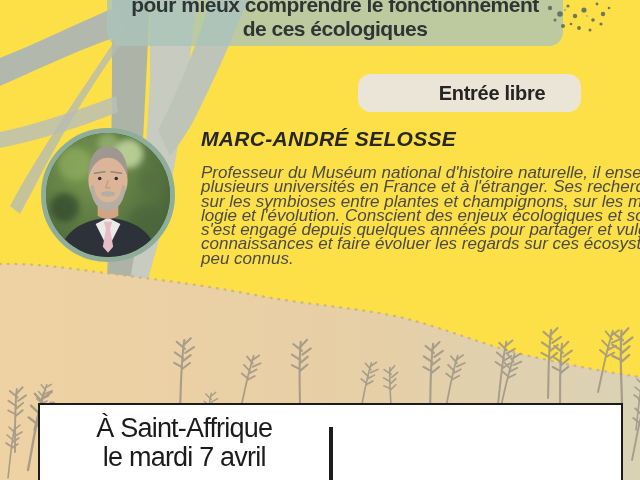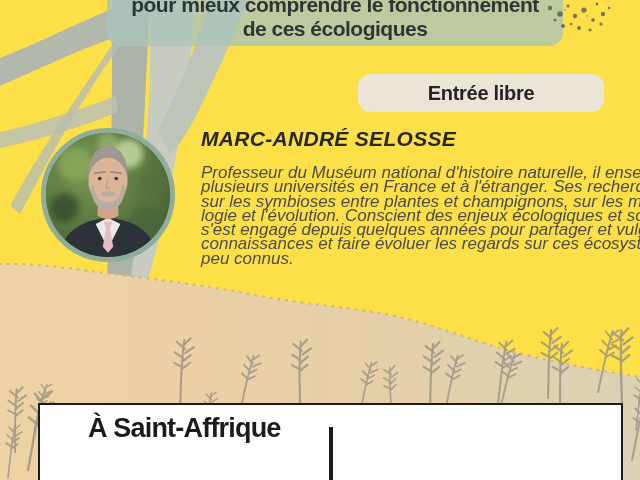--- a/index.html
+++ b/index.html
@@ -20,23 +20,23 @@
     position:absolute;top:-7px;left:0;width:100%;
     text-align:center;font-weight:bold;font-size:21px;line-height:24px;
     letter-spacing:-0.5px;color:#2d3535;
   }
 
   
   .speckles{position:absolute;left:505px;top:0;width:130px;height:50px;}
 
   
   .badge{
-    position:absolute;left:358px;top:74px;width:246px;height:38px;
+    position:absolute;left:358px;top:74px;width:178px;height:38px;
     background:#ebe5d8;border-radius:13px;
-    display:flex;align-items:center;justify-content:center;
+    display:flex;align-items:center;justify-content:center;padding-left:45px;
   }
   .badge-label{
     font-weight:bold;font-size:20px;letter-spacing:-0.3px;color:#252525;
   }
 
   
   .photo{
     position:absolute;left:41px;top:128px;width:124px;height:124px;
     border-radius:50%;border:5px solid #8fae9a;overflow:hidden;
     background:#4c683d;
@@ -57,21 +57,21 @@
 
   
   .panel{
     position:absolute;left:38px;top:403px;width:585px;height:92px;
     background:#ffffff;border:2.5px solid #1c1c1c;box-sizing:border-box;
     display:flex;align-items:stretch;
   }
   .cell{flex:1;text-align:center;padding-top:9px;}
   .divider{width:4px;background:#1c1c1c;margin-top:22px;}
   .event-city,.event-date{
-    font-weight:bold;font-size:27px;line-height:29px;
+    font-weight:normal;font-size:27px;line-height:29px;
     letter-spacing:-0.8px;color:#1b1b1b;white-space:pre;
   }
 </style>
 </head>
 <body>
 
 <div class="poster">
 
   <svg class="bg-svg" viewBox="0 0 640 480">
     <defs>
@@ -208,19 +208,20 @@
 plusieurs universités en France et à l'étranger. Ses recherches portent
 sur les symbioses entre plantes et champignons, sur les microbes, l'éco-
 logie et l'évolution. Conscient des enjeux écologiques et sociétaux, il
 s'est engagé depuis quelques années pour partager et vulgariser ses
 connaissances et faire évoluer les regards sur ces écosystèmes encore
 peu connus.</div>
 
   <div class="panel">
     <div class="cell">
       <div class="event-city">À Saint-Affrique</div>
+      <div class="event-date">le mardi 7 avril</div>
     </div>
     <div class="divider"></div>
     <div class="cell">
     </div>
   </div>
 
 </div>
 
 </body></html>

